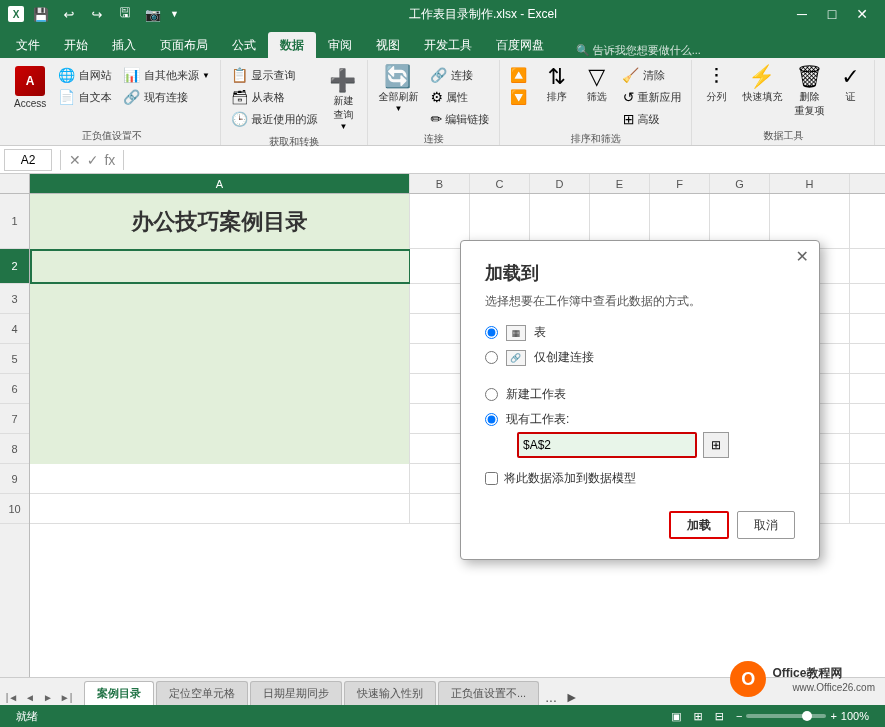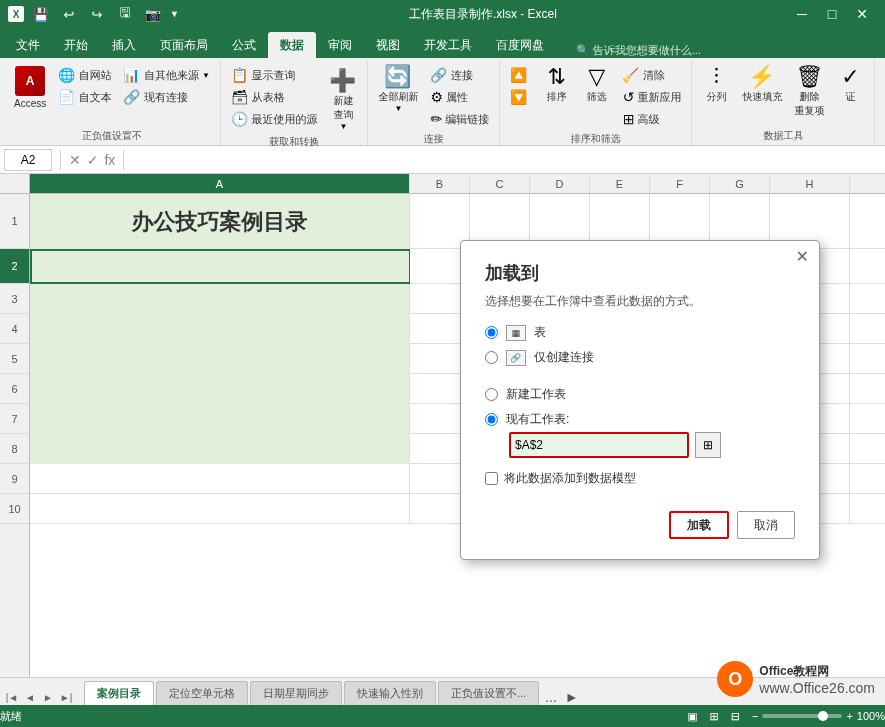--- a/index.html
+++ b/index.html
@@ -207,21 +207,21 @@
     }
     .sheet-tab-nav { display: flex; align-items: center; gap: 2px; margin-right: 8px; }
     .sheet-tab-nav-btn { width: 16px; height: 16px; display: flex; align-items: center; justify-content: center; cursor: pointer; color: #666; font-size: 10px; }
 
     
     .status-bar {
       height: 22px;
       background: #217346;
       display: flex;
       align-items: center;
-      padding: 0 0;
+      padding: 0 16px;
       color: white;
       font-size: 11px;
       justify-content: space-between;
     }
     .status-right { display: flex; gap: 12px; align-items: center; }
     .zoom-control { display: flex; align-items: center; gap: 4px; }
     .zoom-slider { width: 80px; height: 4px; background: rgba(255,255,255,0.4); border-radius: 2px; position: relative; }
     .zoom-thumb { position: absolute; width: 10px; height: 10px; background: white; border-radius: 50%; top: -3px; left: 70%; }
     .modal {
       background: white;
@@ -268,21 +268,21 @@
       align-items: center;
       justify-content: center;
       font-size: 9px;
       background: #f5f5f5;
     }
     .modal-radio-group { margin-bottom: 10px; }
     .modal-input-row {
       display: flex;
       align-items: center;
       gap: 6px;
-      margin-left: 24px;
+      margin-left: 32px;
       margin-bottom: 12px;
     }
     .modal-input-row input[type=text] {
       width: 180px;
       height: 26px;
       border: 2px solid #d00;
       padding: 0 4px;
       font-size: 12px;
       border-radius: 2px;
       background: #e8f5e9;
@@ -778,15 +778,15 @@
     </div>
   </div>
 </div>
 
 <div class="watermark">
   <div class="watermark-logo">
     <span>O</span>
   </div>
   <div>
     <div style="font-size:12px; font-weight:bold; color:#333;">Office教程网</div>
-    <div style="font-size:14px; color:#555;">www.Office26.com</div>
+    <div style="font-size:10px; color:#555;margin-left:20px;">www.Office26.com</div>
   </div>
 </div>
 
 </body></html>

